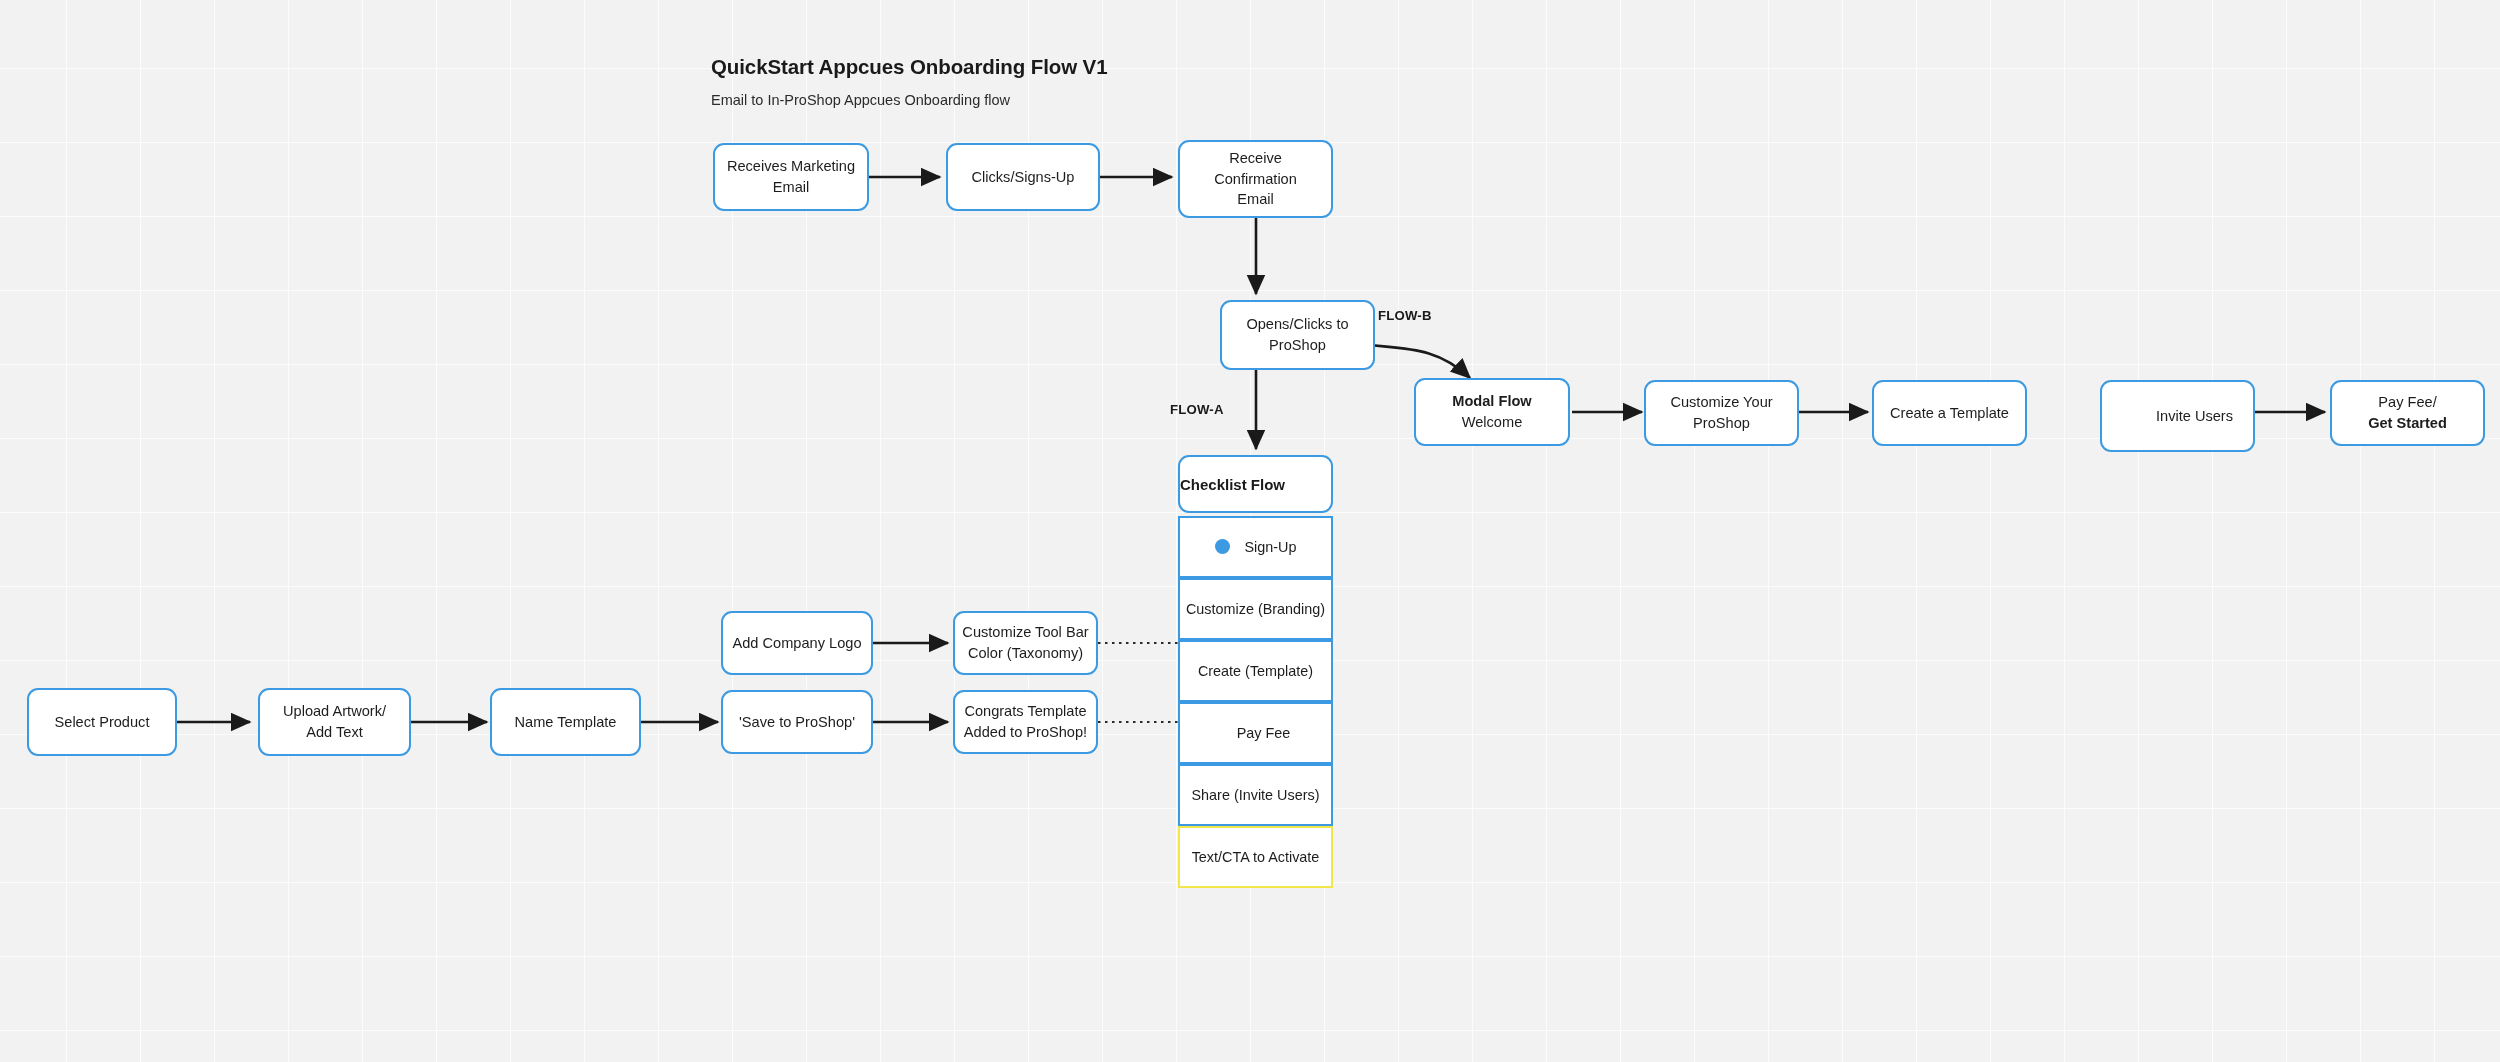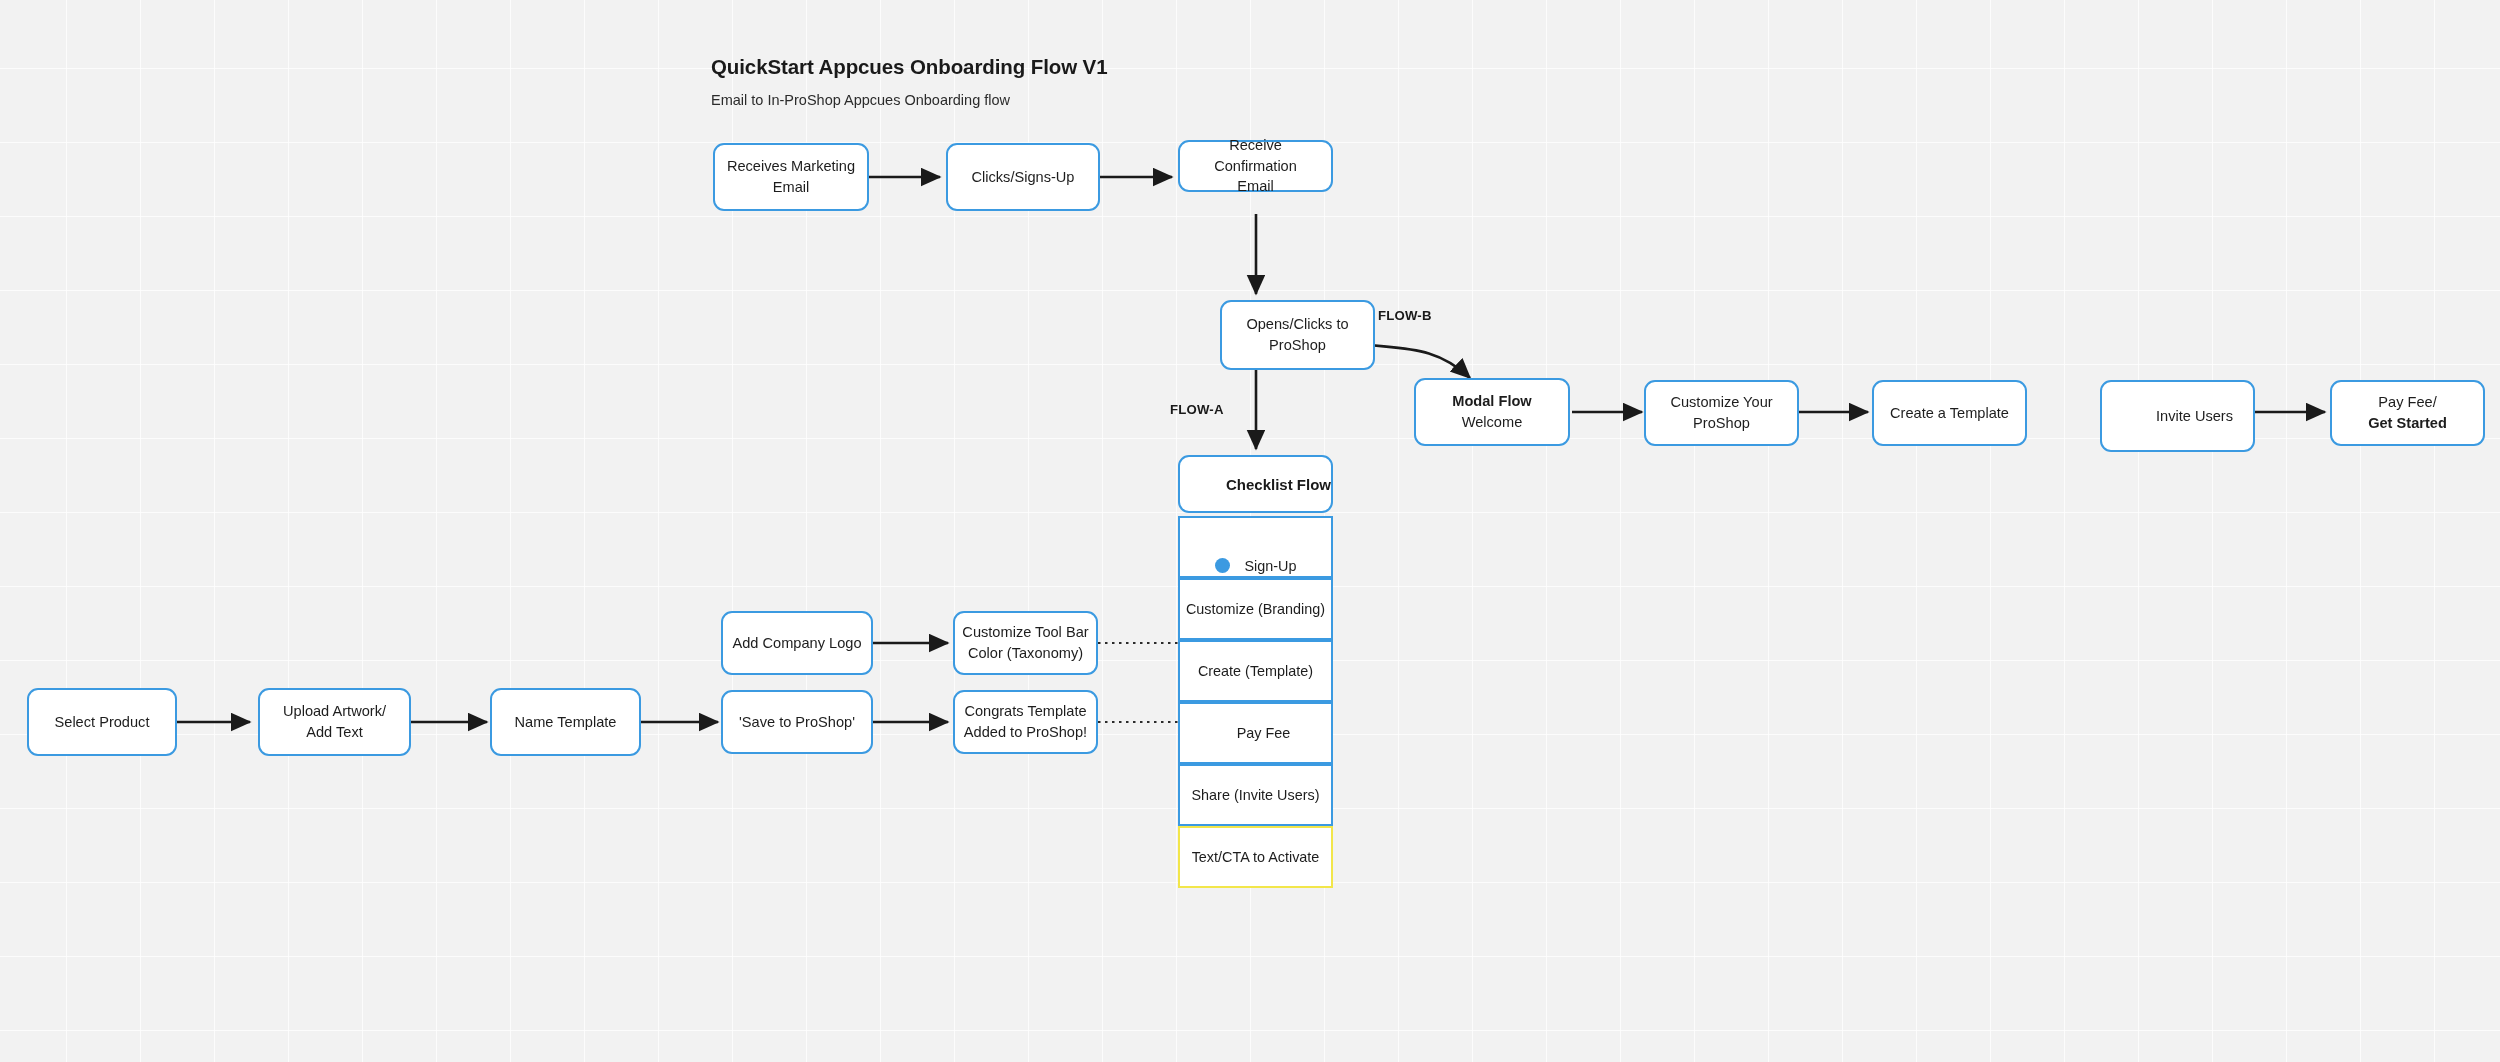--- a/index.html
+++ b/index.html
@@ -67,21 +67,21 @@
   .node .ln.b { font-weight: bold; }
 
   
   .cl-head {
     position: absolute;
     background: #ffffff;
     border: 2.2px solid #3b9ae1;
     border-radius: 11px;
     display: flex;
     align-items: center;
-    justify-content: flex-end;
+    justify-content: flex-start;
     font-size: 15px;
     font-weight: bold;
     color: #1a1a1a;
     z-index: 4;
   }
   .cl-item {
     position: absolute;
     background: #ffffff;
     border: 2.2px solid #3b9ae1;
     display: flex;
@@ -178,21 +178,21 @@
     <span>
       <span class="ln">Receives Marketing</span>
       <span class="ln">Email</span>
     </span>
   </div>
 
   <div class="node" style="left:946px; top:143px; width:154px; height:68px;">
     <span class="ln">Clicks/Signs-Up</span>
   </div>
 
-  <div class="node" style="left:1178px; top:140px; width:155px; height:52px;">
+  <div class="node" style="left:1178px; top:140px; width:155px; height:78px;">
     <span>
       <span class="ln">Receive Confirmation</span>
       <span class="ln">Email</span>
     </span>
   </div>
 
   <div class="node" style="left:1178px; top:300px; width:155px; height:70px;margin-left:42px;">
     <span>
       <span class="ln">Opens/Clicks to</span>
       <span class="ln">ProShop</span>
@@ -228,21 +228,21 @@
     <span>
       <span class="ln">Pay Fee/</span>
       <span class="ln b">Get Started</span>
     </span>
   </div>
 
   <div class="cl-head" style="left:1178px; top:455px; width:155px; height:58px;">
     <span>Checklist Flow</span>
   </div>
 
-  <div class="cl-item" style="left:1178px; top:516px; width:155px; height:62px;align-items:flex-end;">
+  <div class="cl-item" style="left:1178px; top:516px; width:155px; height:62px;">
     <span class="row">
       <span class="dot"></span>
       <span>Sign-Up</span>
     </span>
   </div>
 
   <div class="cl-item" style="left:1178px; top:578px; width:155px; height:62px;">
     <span>Customize (Branding)</span>
   </div>
 

